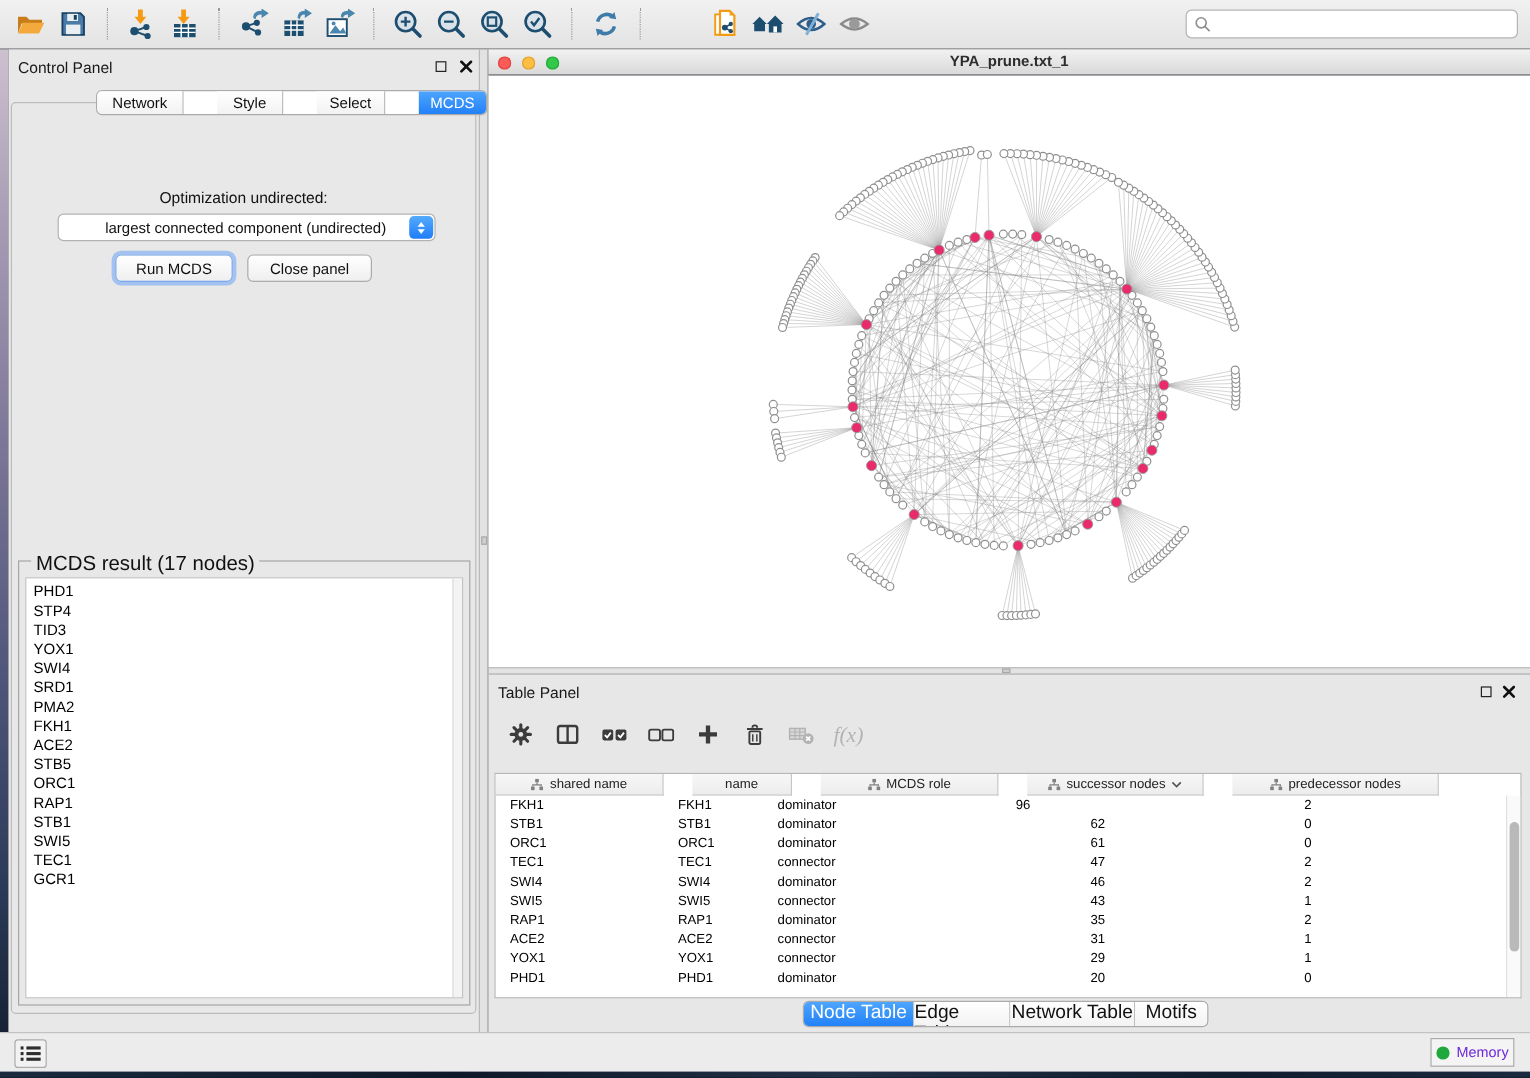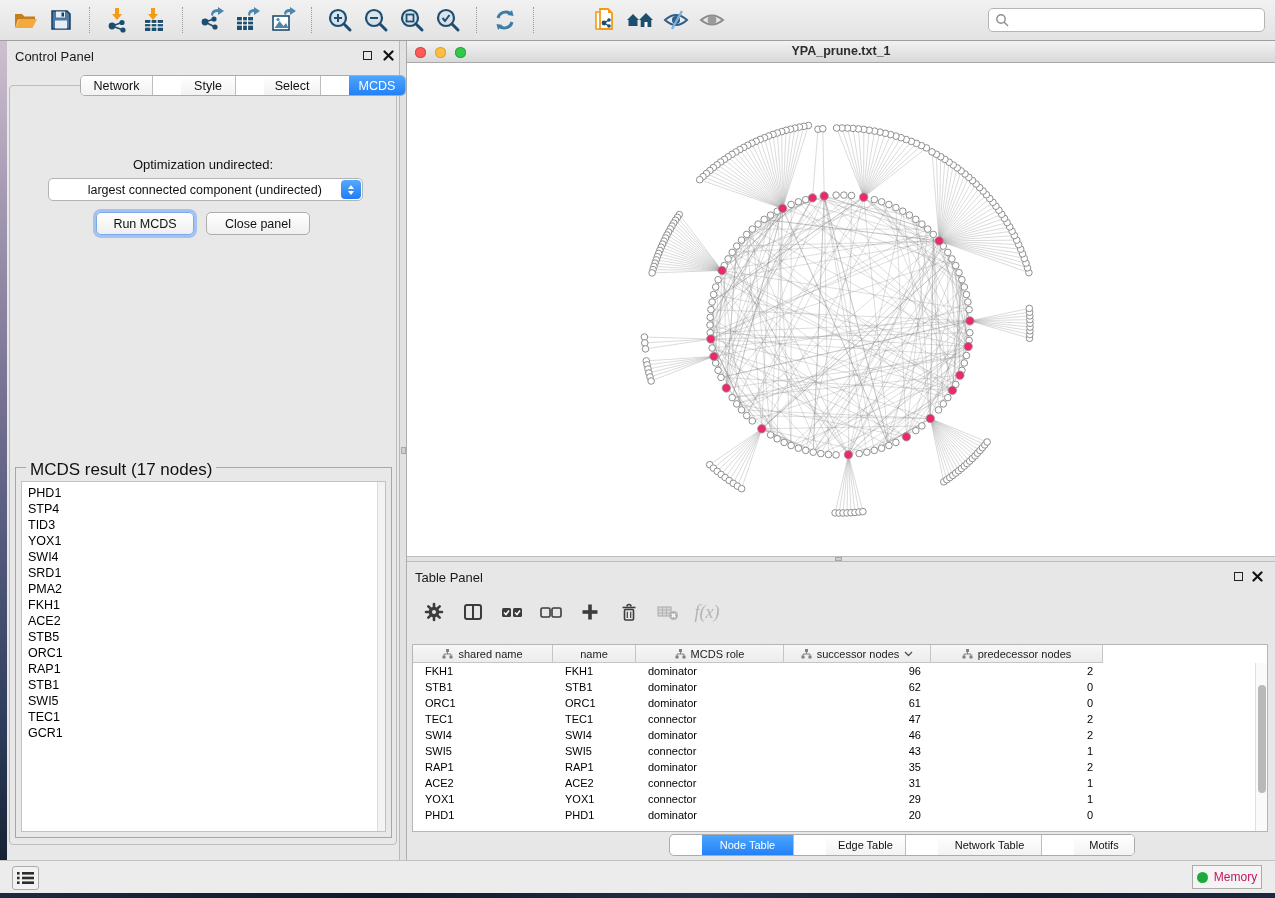--- a/index.html
+++ b/index.html
@@ -74,40 +74,40 @@
 
   .h-divider { position:absolute; left:407px; top:556px; width:868px; height:6px; background:#e3e3e3; border-top:1px solid #bdbdbd; border-bottom:1px solid #bdbdbd; }
   .h-grip { position:absolute; left:428px; top:0px; width:7px; height:4px; background:#cfcfcf; border:1px solid #a8a8a8; }
 
   
   .table-panel { position:absolute; left:407px; top:562px; width:868px; height:298px; background:#e7e7e7; }
   .tp-toolbar { position:absolute; left:8px; top:30px; height:40px; display:flex; align-items:center; gap:17px; padding-left:8px; }
   .tp-icon { width:22px; height:22px; display:flex; align-items:center; justify-content:center; }
   .fx { font-family:"Liberation Serif","DejaVu Serif",serif; font-style:italic; font-size:18px; color:#b3b3b3; }
   .tbl { position:absolute; left:5px; top:82px; width:856px; height:188px; background:#fff; border:1px solid #b6b6b6; overflow:hidden; }
-  .tbl-header { position:absolute; left:0; top:0; height:18px; display:flex; }
+  .tbl-header { position:absolute; left:0; top:0; height:18px; display:flex;gap:24px; }
   .th { height:18px; background:linear-gradient(180deg,#f7f7f7,#ececec); border-right:1px solid #c6c6c6; border-bottom:1px solid #c6c6c6;
     display:flex; align-items:center; justify-content:center; gap:5px; font-size:11px; color:#222; }
   .tbl-rows { position:absolute; left:0; top:18px; right:0; }
   .tr { height:16px; display:flex; align-items:center; font-size:11px; color:#000; }
   .td { overflow:hidden; white-space:nowrap; }
   .tbl-scroll { position:absolute; right:0; top:18px; bottom:0; width:12px; background:#fafafa; border-left:1px solid #e0e0e0; }
   .tbl-thumb { position:absolute; left:1.5px; top:22px; width:8px; height:108px; background:#b9b9b9; border-radius:5px; }
   .tp-tabs { position:absolute; left:262px; top:272px; height:22px; display:flex; border:1px solid #ababab; border-radius:5px; overflow:hidden; background:#fff; }
-  .tp-tab { height:100%; display:flex; align-items:center; justify-content:center; font-size:11px; color:#111;
-    background:linear-gradient(180deg,#ffffff,#f3f3f3); border-right:1px solid #bdbdbd;margin-left:32px; }
+  .tp-tab { height:100%; display:flex; justify-content:center; font-size:16px; color:#111;
+    background:linear-gradient(180deg,#ffffff,#f3f3f3); border-right:1px solid #bdbdbd; }
   .tp-tab:last-child { border-right:none; }
   .tp-tab.active { background:linear-gradient(180deg,#4da5fd,#2381f8); color:#fff; }
 
   
   .status-bar { position:absolute; left:0; top:860px; width:1275px; height:33px; background:#ececec; border-top:1px solid #c2c2c2; }
   .list-btn { position:absolute; left:12px; top:5px; width:27px; height:24px; background:#f2f2f2; border:1px solid #ababab; border-radius:3px;
     display:flex; align-items:center; justify-content:center; }
   .memory-btn { position:absolute; right:13px; top:4px; width:70px; height:24px; background:#f4f4f4; border:1px solid #ababab;
-    display:flex; align-items:center; justify-content:center; gap:6px; font-size:12px; color:#be185d; }
+    display:flex; align-items:center; justify-content:center; gap:6px; font-size:12px; color:#6d28d9; }
   .mem-dot { width:11px; height:11px; border-radius:50%; background:#1fa83c; }
 </style>
 </head>
 <body>
 
 <div class="screen">
   <div class="wall-left"></div>
   <div class="wall-bottom"></div>
 
   <div class="toolbar">
@@ -1140,21 +1140,21 @@
               </g>
             </svg>
           <span>predecessor nodes</span>
         </div>
       </div>
       <div class="tbl-rows" id="tbl-rows">
           <div class="tr">
             <div class="td" style="width: 140px; padding-left: 12px;">FKH1</div>
             <div class="td" style="width: 83px; padding-left: 12px;">FKH1</div>
             <div class="td" style="width: 148px; padding-left: 12px;">dominator</div>
-            <div class="td" style="width: 147px; text-align: right; padding-right: 10px;">96</div>
+            <div class="td" style="width: 147px; text-align: center; padding-right: 10px;">96</div>
             <div class="td" style="width: 172px; text-align: right; padding-right: 10px;">2</div>
           </div>
           <div class="tr">
             <div class="td" style="width: 140px; padding-left: 12px;">STB1</div>
             <div class="td" style="width: 83px; padding-left: 12px;">STB1</div>
             <div class="td" style="width: 148px; padding-left: 12px;">dominator</div>
             <div class="td" style="width: 147px; text-align: right; padding-right: 10px;">62</div>
             <div class="td" style="width: 172px; text-align: right; padding-right: 10px;">0</div>
           </div>
           <div class="tr">

